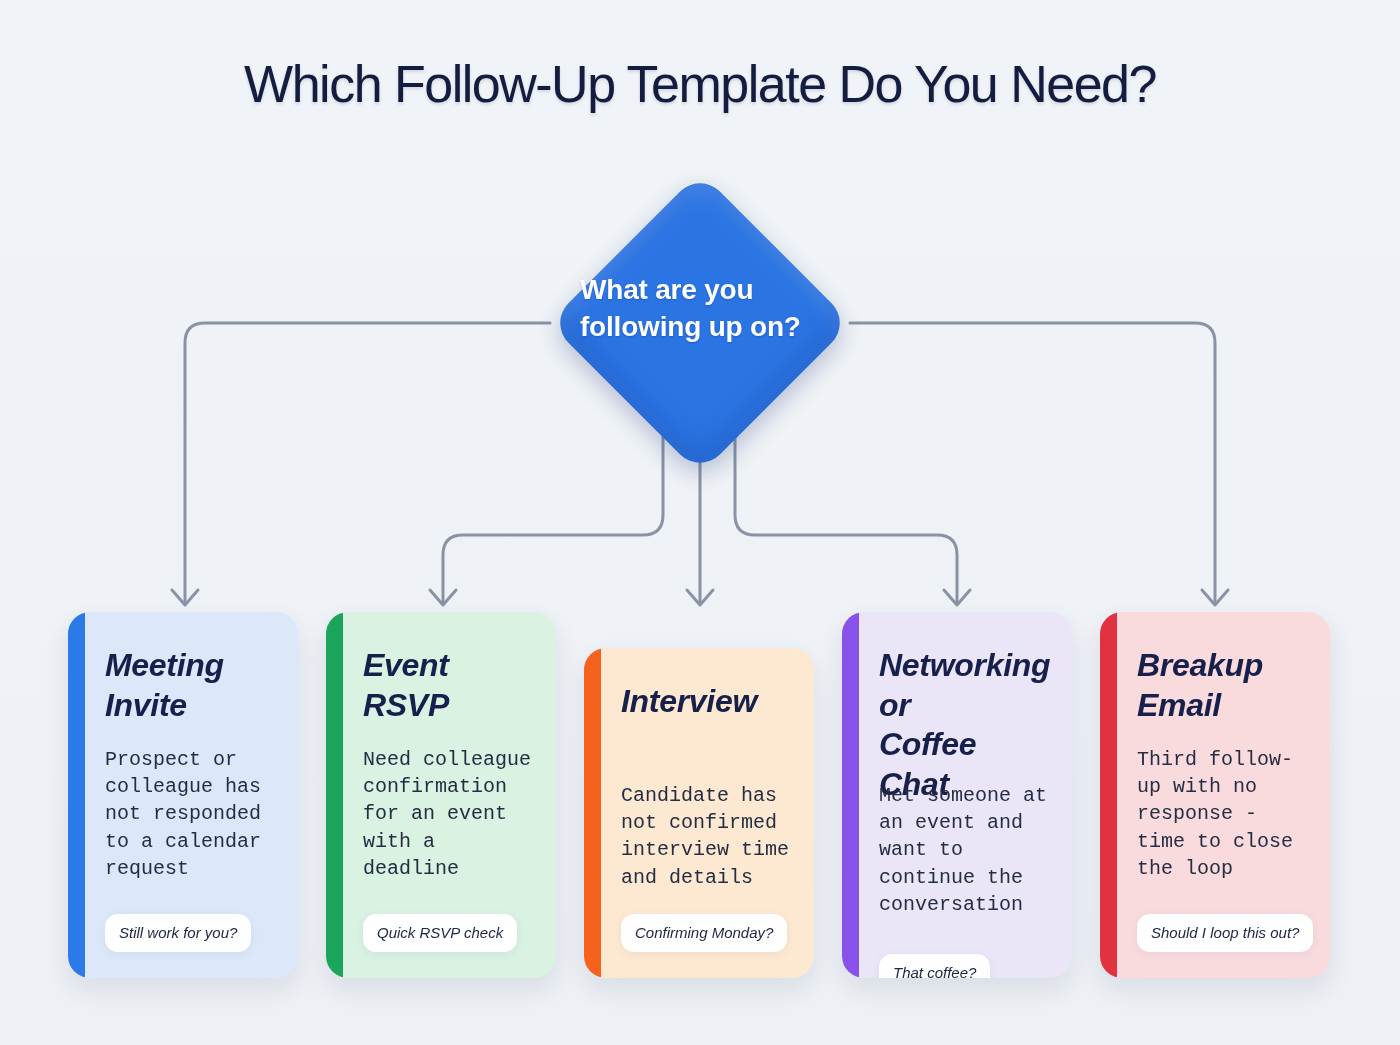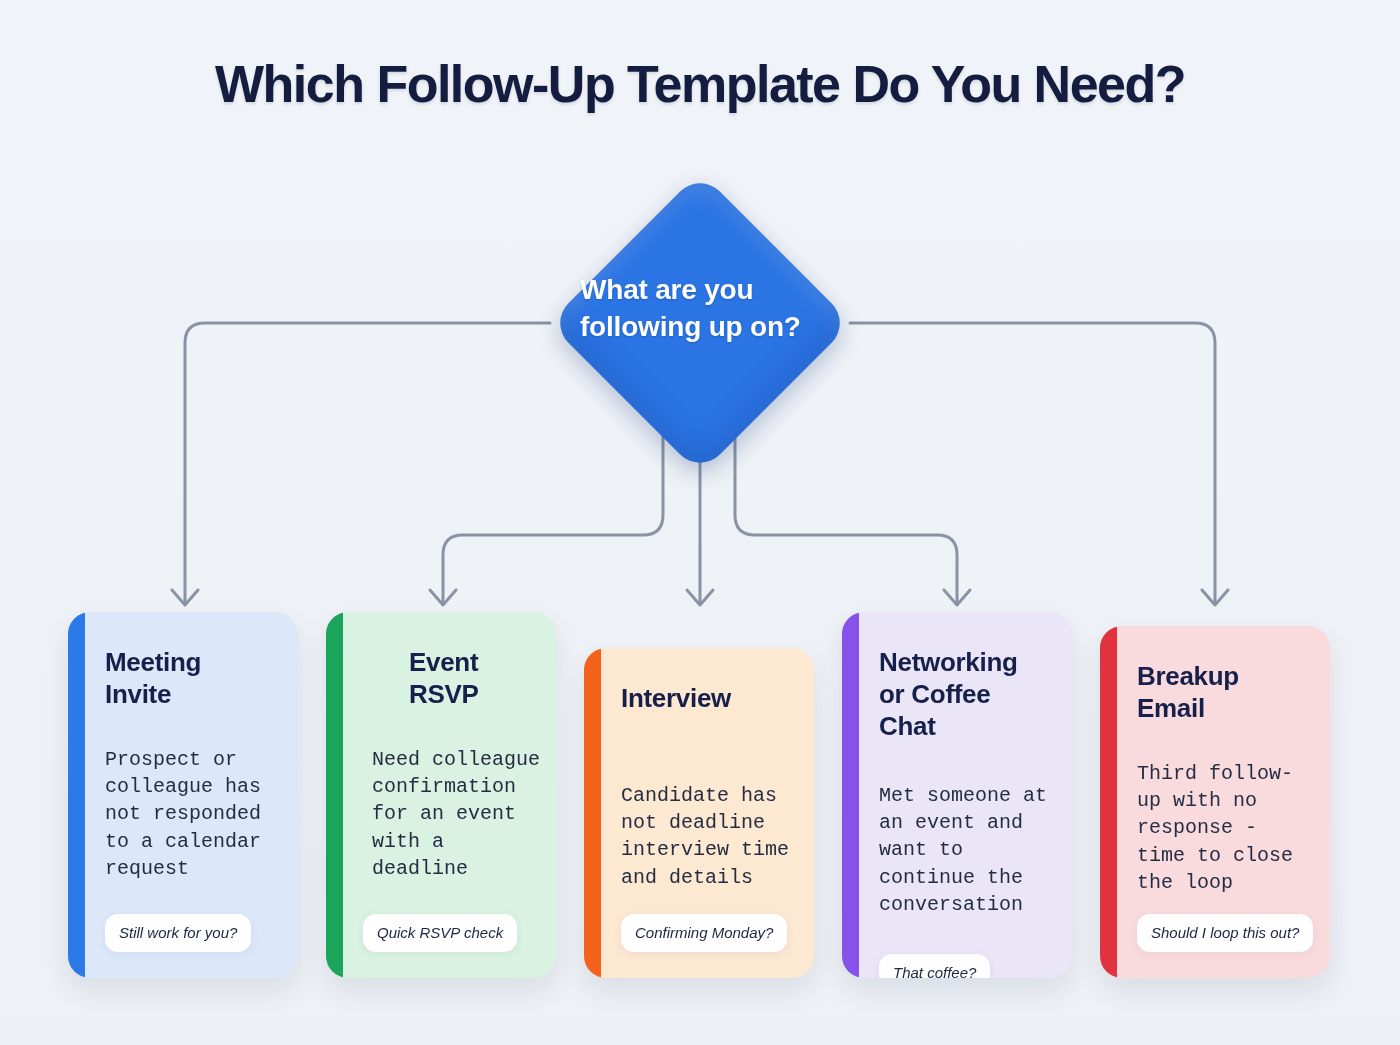--- a/index.html
+++ b/index.html
@@ -18,21 +18,21 @@
     background: linear-gradient(180deg, #f0f3f7 0%, #edf0f4 100%);
   }
   .page-title {
     position: absolute;
     top: 54px;
     left: 0;
     right: 0;
     margin: 0;
     text-align: center;
     font-size: 52px;
-    font-weight: 700;
+    font-weight: 400;
     letter-spacing: -1.5px;
     color: #141d40;
     text-shadow: 0 2px 3px rgba(120,135,160,0.25);
   }
   .connectors {
     position: absolute;
     left: 0;
     top: 0;
     z-index: 1;
   }
@@ -92,28 +92,29 @@
   }
   .card-stripe {
     position: absolute;
     left: 0;
     top: 0;
     bottom: 0;
     width: 17px;
   }
   .card-title {
     margin: 0;
-    font-size: 26px;
+    font-size: 32px;
     font-weight: 700;
     line-height: 1.24;
     letter-spacing: -0.3px;
     color: #16204a;
     max-width: 135px;
     min-height: 100px;
     box-sizing: border-box;
+    font-style: italic;
   }
   .card-desc {
     margin: 0;
     font-size: 20px;
     line-height: 1.36;
     color: #242d42;
     max-width: 172px;
     font-family: Liberation Mono, monospace;
   }
   .card-pill {
@@ -155,42 +156,42 @@
 
   <div class="cards-row">
 
     <div class="card" style="background-color: rgb(220, 232, 249);">
       <div class="card-stripe" style="background-color: rgb(43, 122, 232);"></div>
       <h3 class="card-title">Meeting Invite</h3>
       <p class="card-desc">Prospect or colleague has not responded to a calendar request</p>
       <div class="card-pill">Still work for you?</div>
     </div>
 
-    <div class="card" style="background-color: rgb(217, 242, 226); align-items: flex-end;">
+    <div class="card" style="background-color: rgb(217, 242, 226);">
       <div class="card-stripe" style="background-color: rgb(27, 165, 90);"></div>
       <h3 class="card-title">Event RSVP</h3>
       <p class="card-desc">Need colleague confirmation for an event with a deadline</p>
       <div class="card-pill">Quick RSVP check</div>
     </div>
 
     <div class="card" style="background-color: rgb(253, 232, 210); margin-top: 36px;">
       <div class="card-stripe" style="background-color: rgb(244, 98, 29);"></div>
       <h3 class="card-title">Interview</h3>
-      <p class="card-desc">Candidate has not deadline interview time and details</p>
+      <p class="card-desc">Candidate has not confirmed interview time and details</p>
       <div class="card-pill">Confirming Monday?</div>
     </div>
 
     <div class="card" style="background-color: rgb(235, 229, 248); gap: 36px;">
       <div class="card-stripe" style="background-color: rgb(134, 82, 233);"></div>
       <h3 class="card-title">Networking or Coffee Chat</h3>
       <p class="card-desc">Met someone at an event and want to continue the conversation</p>
       <div class="card-pill">That coffee?</div>
     </div>
 
-    <div class="card" style="background-color: rgb(249, 219, 222); margin-top: 14px;">
+    <div class="card" style="background-color: rgb(249, 219, 222);">
       <div class="card-stripe" style="background-color: rgb(224, 51, 63);"></div>
       <h3 class="card-title">Breakup Email</h3>
       <p class="card-desc">Third follow-up with no response - time to close the loop</p>
       <div class="card-pill">Should I loop this out?</div>
     </div>
 
   </div>
 </div>
 
 </body></html>

